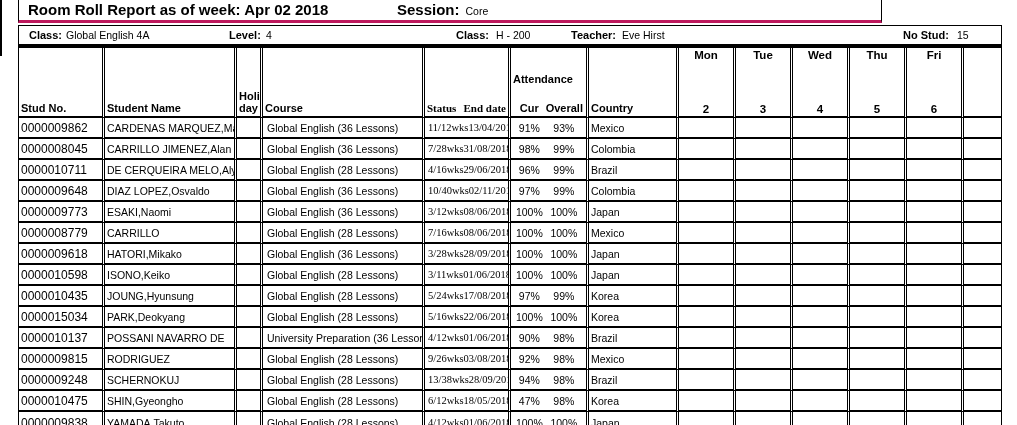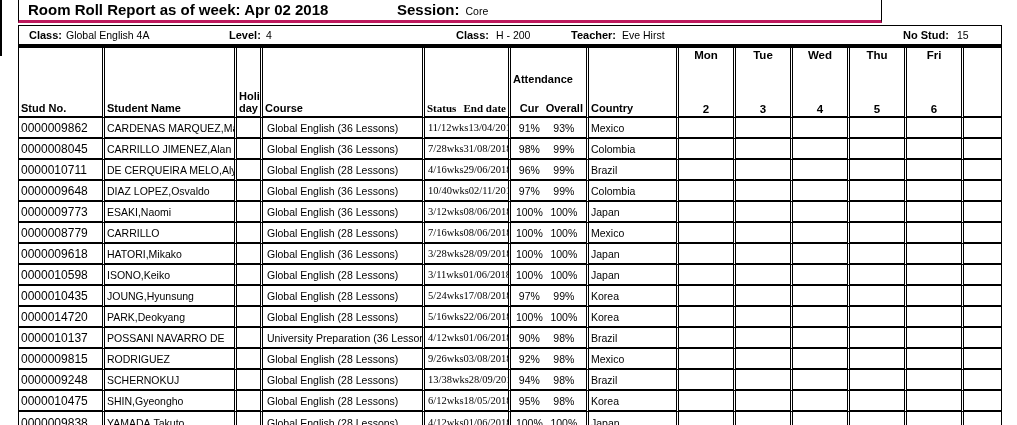--- a/index.html
+++ b/index.html
@@ -374,21 +374,21 @@
             </td>
     <td class="c-country">Korea</td>
     <td class="c-day"></td>
     <td class="c-day"></td>
     <td class="c-day"></td>
     <td class="c-day"></td>
     <td class="c-day"></td>
     <td class="c-day"></td>
   </tr>
           <tr>
-    <td class="c-studno">0000014720</td>
+    <td class="c-studno">0000015034</td>
     <td class="c-name">PARK,Deokyang</td>
     <td class="c-holiday"></td>
     <td class="c-course">Global English (28 Lessons)</td>
     <td class="c-status">
               <div class="pair">
                 <span>5/16wks</span>
                 <span>22/06/2018</span>
               </div>
             </td>
     <td class="c-att">
@@ -486,21 +486,21 @@
     <td class="c-holiday"></td>
     <td class="c-course">Global English (28 Lessons)</td>
     <td class="c-status">
               <div class="pair">
                 <span>6/12wks</span>
                 <span>18/05/2018</span>
               </div>
             </td>
     <td class="c-att">
               <div class="attrow">
-                <span class="a-cur">95%</span>
+                <span class="a-cur">47%</span>
                 <span class="a-ovl">98%</span>
               </div>
             </td>
     <td class="c-country">Korea</td>
     <td class="c-day"></td>
     <td class="c-day"></td>
     <td class="c-day"></td>
     <td class="c-day"></td>
     <td class="c-day"></td>
     <td class="c-day"></td>

